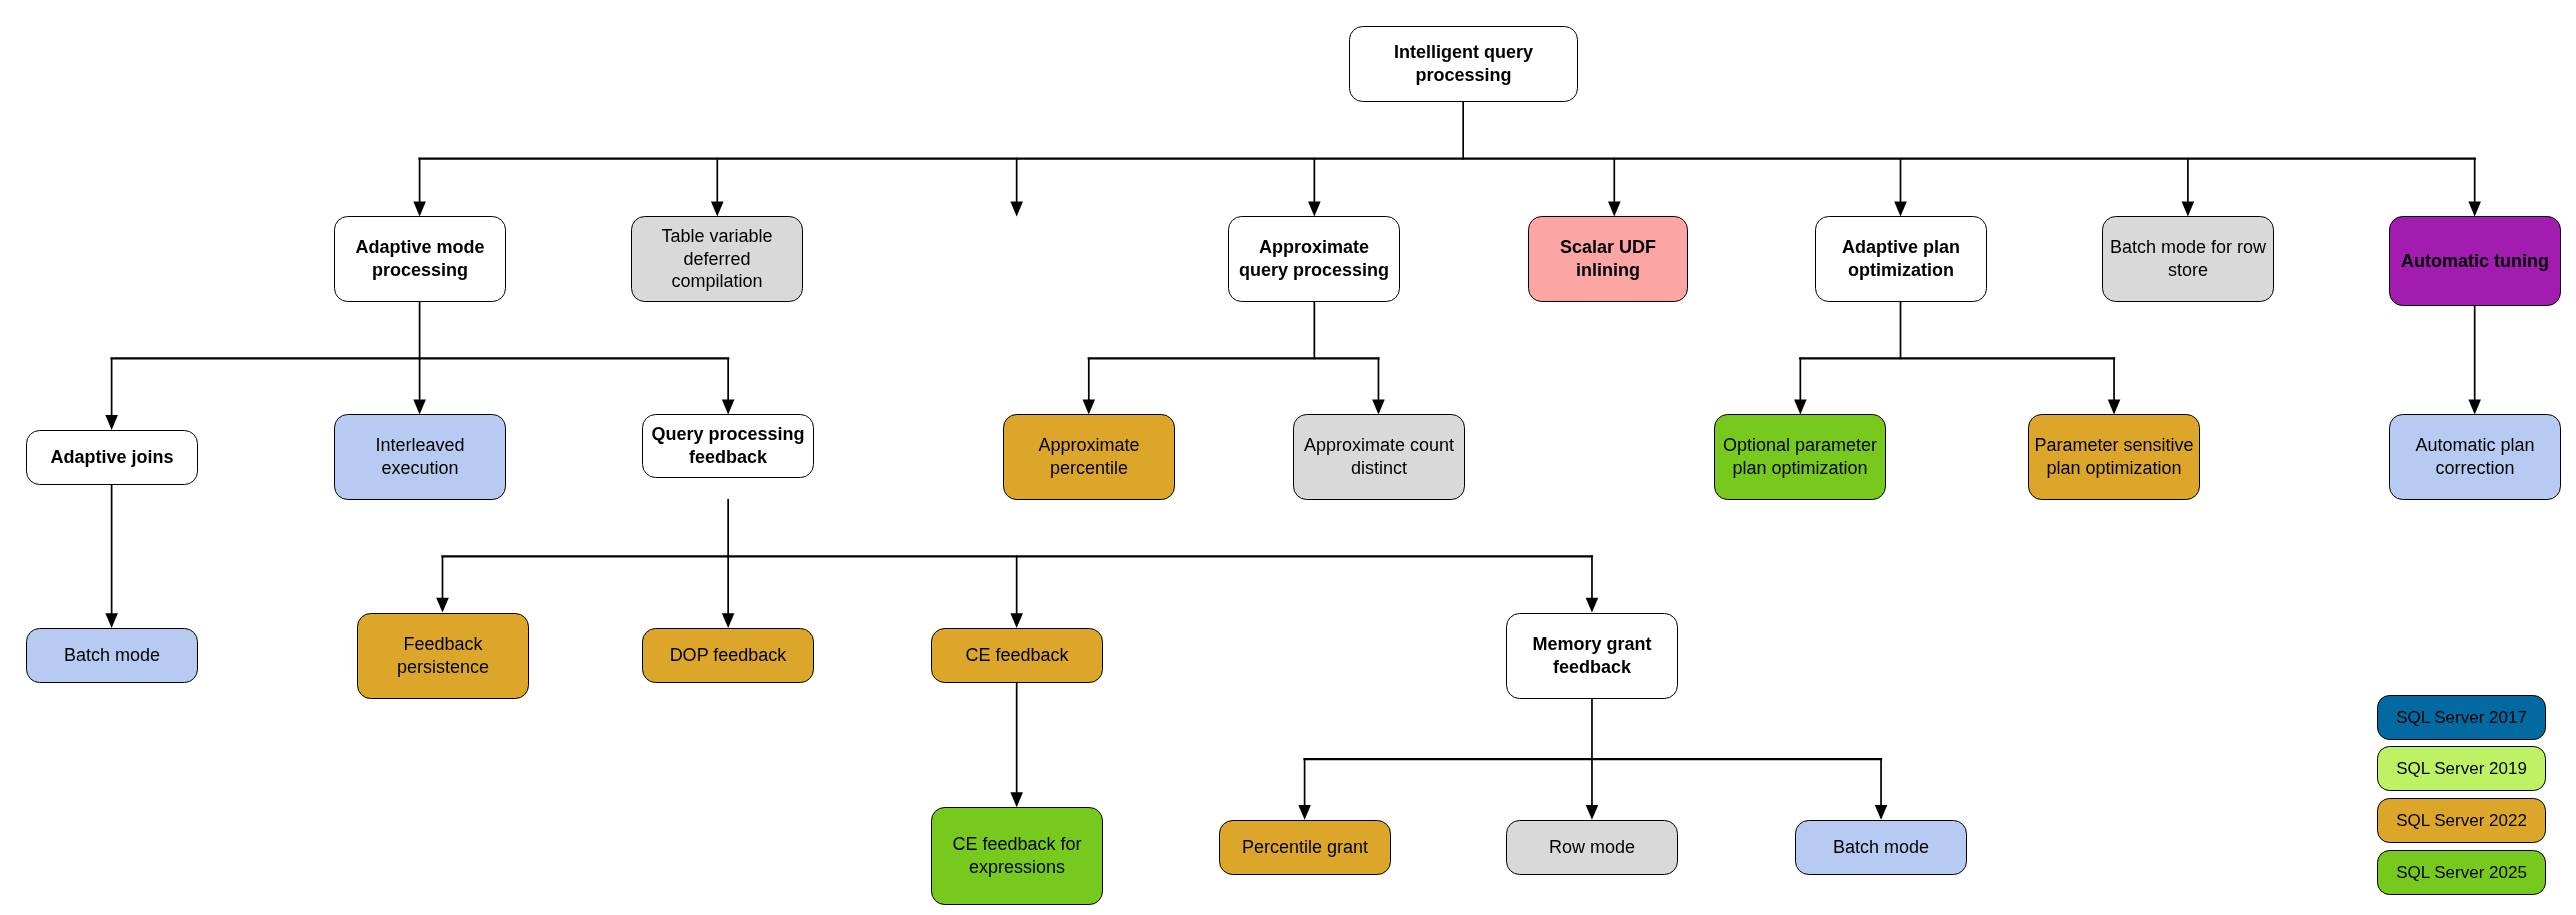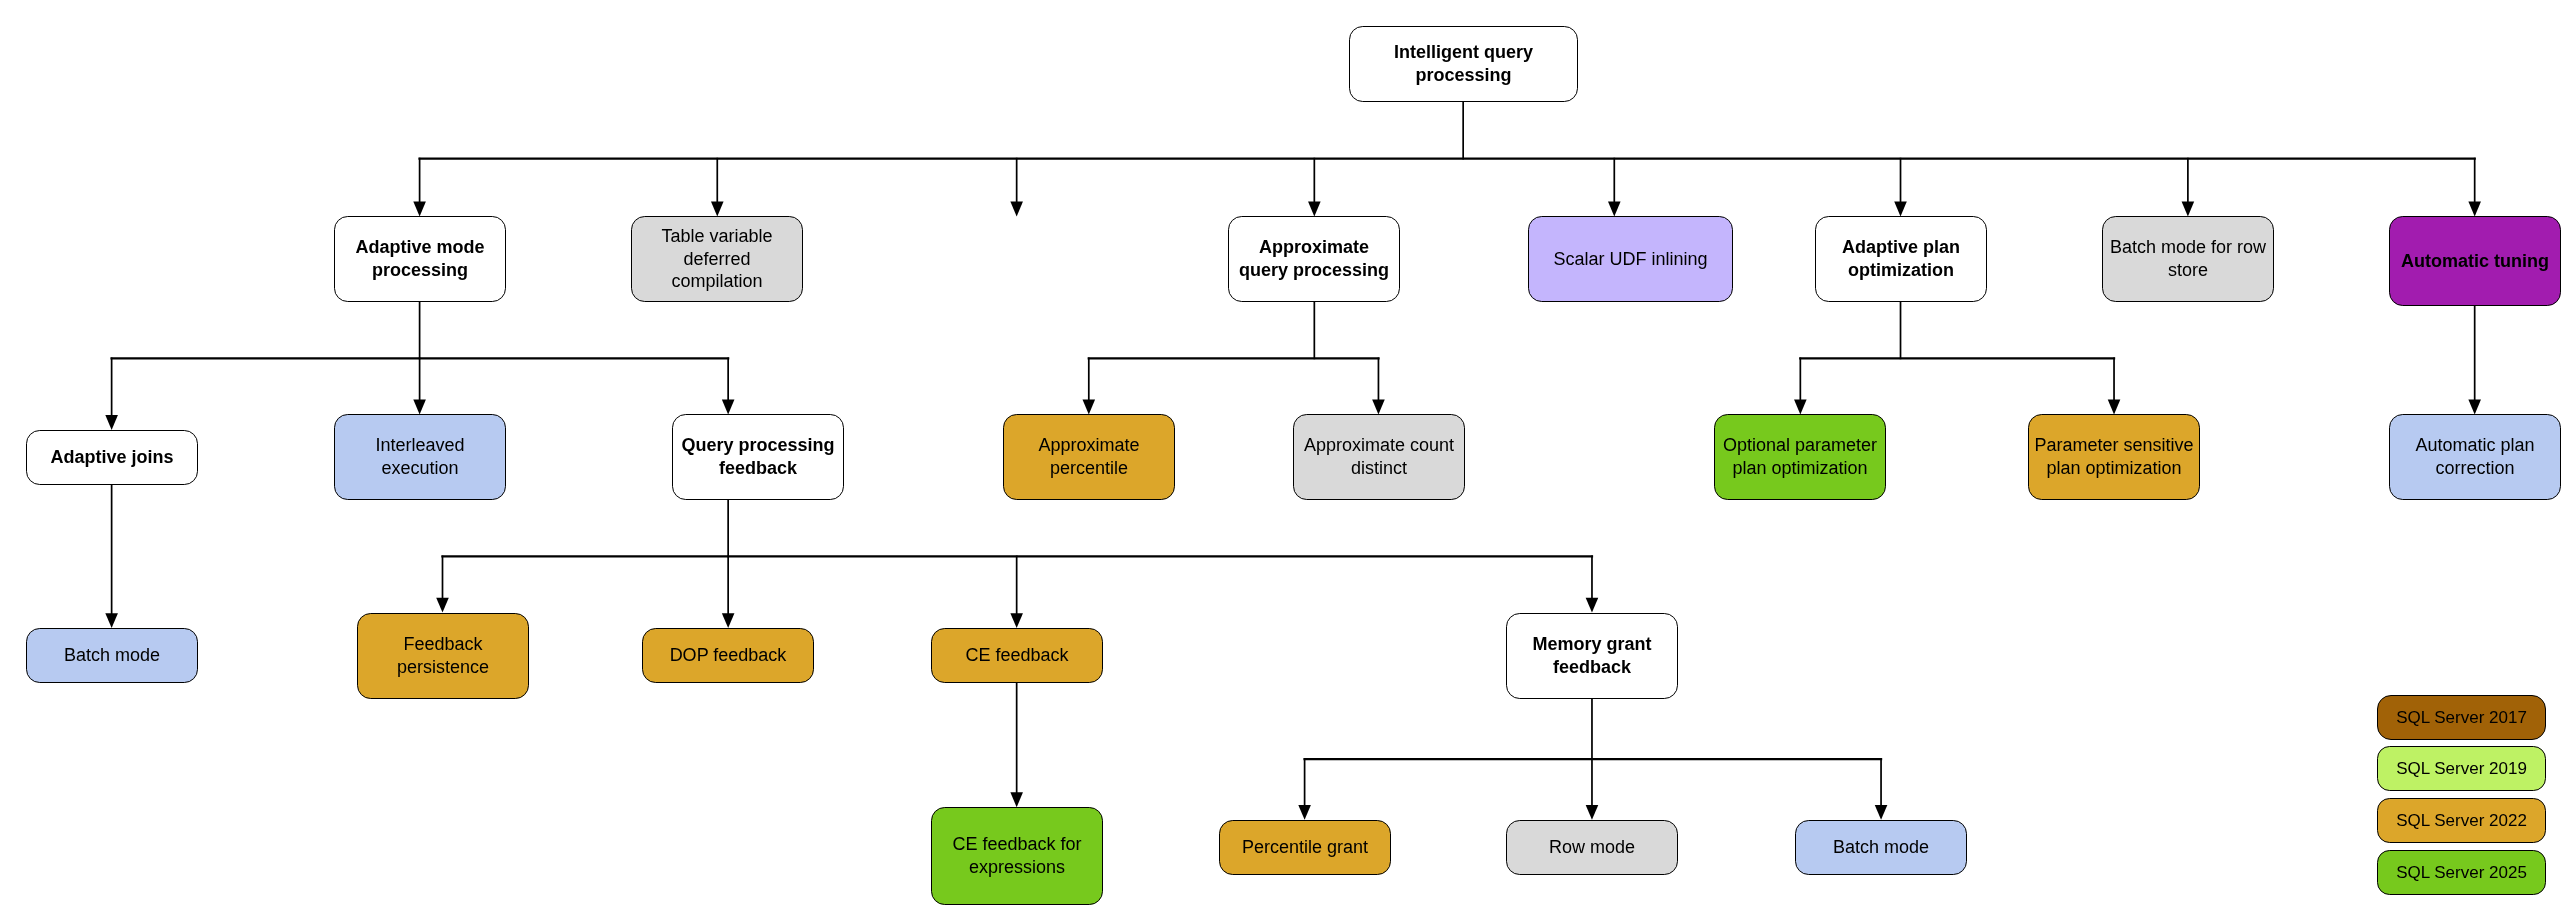--- a/index.html
+++ b/index.html
@@ -102,39 +102,39 @@
     </div>
     <div class="node bold" style="left: 334px; top: 216px; width: 172px; height: 86px; background: rgb(255, 255, 255);">
       <span>Adaptive mode processing</span>
     </div>
     <div class="node" style="left: 631px; top: 216px; width: 172px; height: 86px; background: rgb(217, 217, 217);">
       <span>Table variable deferred compilation</span>
     </div>
     <div class="node bold" style="left: 1228px; top: 216px; width: 172px; height: 86px; background: rgb(255, 255, 255);">
       <span>Approximate query processing</span>
     </div>
-    <div class="node" style="left: 1528px; top: 216px; width: 205px; height: 86px; background: #c4b5fd;">
+    <div class="node" style="left: 1528px; top: 216px; width: 160px; height: 86px; background: #fca5a5; font-weight: bold;">
       <span>Scalar UDF inlining</span>
     </div>
     <div class="node bold" style="left: 1815px; top: 216px; width: 172px; height: 86px; background: rgb(255, 255, 255);">
       <span>Adaptive plan optimization</span>
     </div>
     <div class="node" style="left: 2102px; top: 216px; width: 172px; height: 86px; background: rgb(217, 217, 217);">
       <span>Batch mode for row store</span>
     </div>
     <div class="node bold" style="left: 2389px; top: 216px; width: 172px; height: 90px; background: #a21caf;">
       <span>Automatic tuning</span>
     </div>
     <div class="node bold" style="left: 26px; top: 430px; width: 172px; height: 55px; background: rgb(255, 255, 255);">
       <span>Adaptive joins</span>
     </div>
     <div class="node" style="left: 334px; top: 414px; width: 172px; height: 86px; background: rgb(183, 202, 241);">
       <span>Interleaved execution</span>
     </div>
-    <div class="node bold" style="left: 672px; top: 414px; width: 172px; height: 86px; background: rgb(255, 255, 255);">
+    <div class="node bold" style="left: 642px; top: 414px; width: 172px; height: 64px; background: rgb(255, 255, 255);">
       <span>Query processing feedback</span>
     </div>
     <div class="node" style="left: 1003px; top: 414px; width: 172px; height: 86px; background: rgb(220, 166, 42);">
       <span>Approximate percentile</span>
     </div>
     <div class="node" style="left: 1293px; top: 414px; width: 172px; height: 86px; background: rgb(217, 217, 217);">
       <span>Approximate count distinct</span>
     </div>
     <div class="node" style="left: 1714px; top: 414px; width: 172px; height: 86px; background: rgb(119, 201, 29);">
       <span>Optional parameter plan optimization</span>
@@ -165,21 +165,21 @@
     </div>
     <div class="node" style="left: 1219px; top: 820px; width: 172px; height: 55px; background: rgb(220, 166, 42);">
       <span>Percentile grant</span>
     </div>
     <div class="node" style="left: 1506px; top: 820px; width: 172px; height: 55px; background: rgb(217, 217, 217);">
       <span>Row mode</span>
     </div>
     <div class="node" style="left: 1795px; top: 820px; width: 172px; height: 55px; background: rgb(183, 202, 241);">
       <span>Batch mode</span>
     </div>
-    <div class="legend-item" style="left: 2377px; top: 695px; width: 169px; height: 45px; background: #a16207; border-radius: 14px;">
+    <div class="legend-item" style="left: 2377px; top: 695px; width: 169px; height: 45px; background: #0369a1;">
       <span>SQL Server 2017</span>
     </div>
     <div class="legend-item" style="left: 2377px; top: 746px; width: 169px; height: 45px; background: #bef264;">
       <span>SQL Server 2019</span>
     </div>
     <div class="legend-item" style="left: 2377px; top: 798px; width: 169px; height: 45px; background: rgb(220, 166, 42);">
       <span>SQL Server 2022</span>
     </div>
     <div class="legend-item" style="left: 2377px; top: 850px; width: 169px; height: 45px; background: rgb(119, 201, 29);">
       <span>SQL Server 2025</span>

